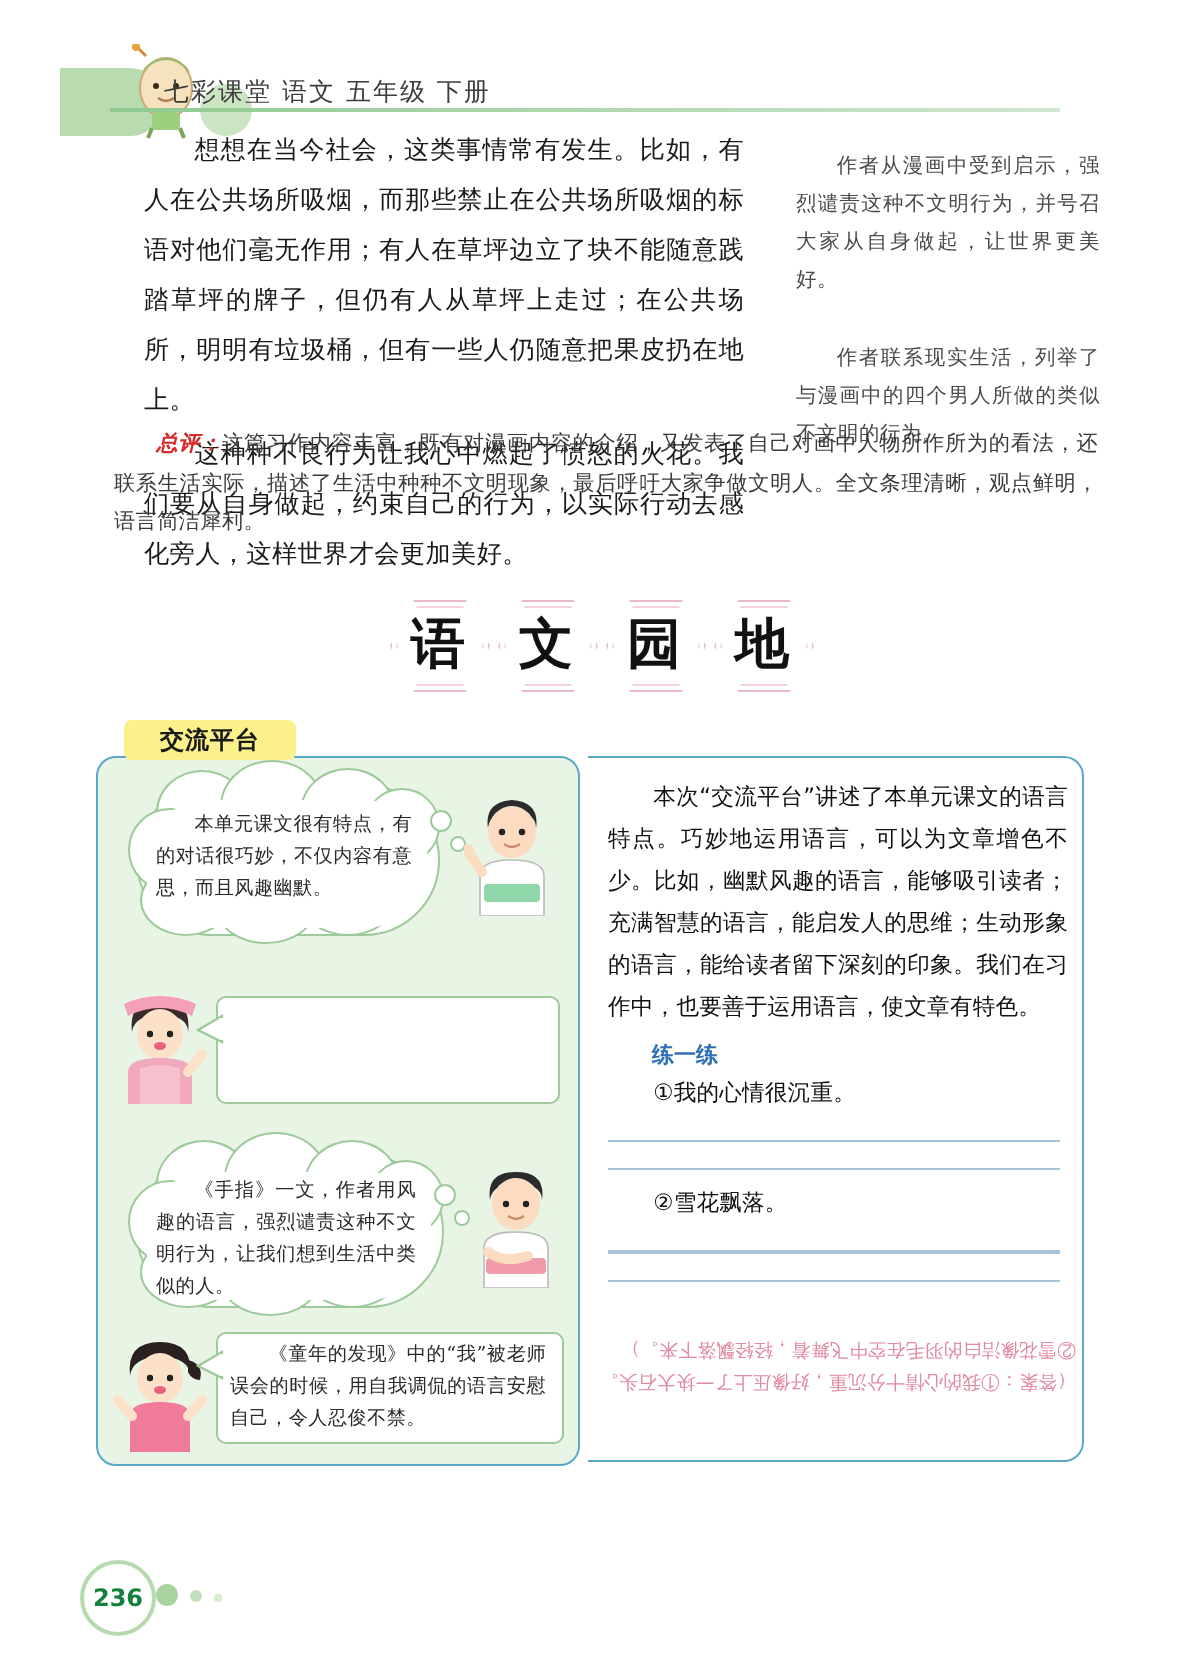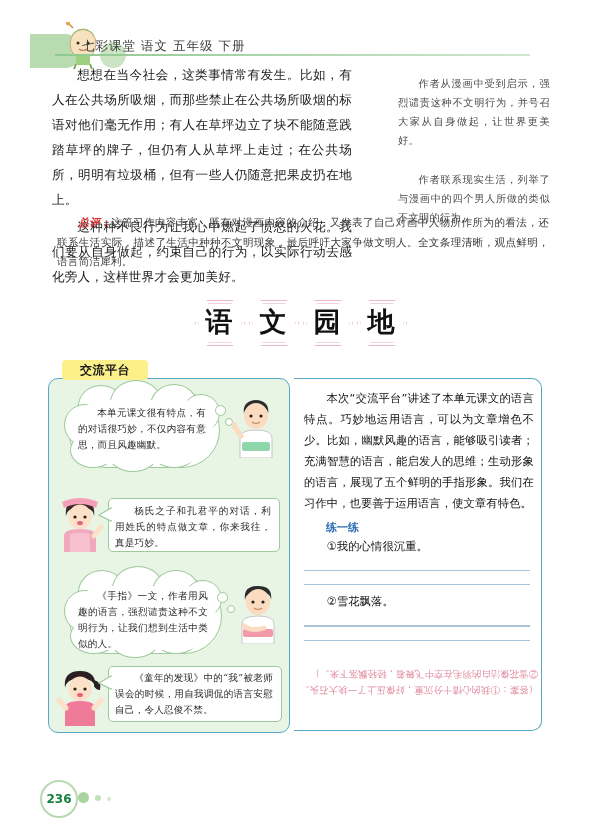--- a/index.html
+++ b/index.html
@@ -18,21 +18,21 @@
     background:linear-gradient(to right,#8fc98f,#cfe6cf);}
   .header-blob{position:absolute;left:30px;top:6px;width:52px;height:34px;
     background:#b8dcb0;border-radius:0 26px 26px 0;}
   .header-blob2{position:absolute;left:100px;top:14px;width:26px;height:26px;
     background:#cbe5c2;border-radius:50%;}
   .header-title{position:absolute;left:82px;top:10px;font-size:12.5px;color:#3d3d3d;
     letter-spacing:1px;font-family:"DejaVu Sans",sans-serif;white-space:nowrap;}
   .mascot{position:absolute;left:60px;top:-6px;width:46px;height:48px;}
 
   
-  .col-left{position:absolute;left:52px;top:62px;width:300px;}
+  .col-left{position:absolute;left:72px;top:62px;width:300px;}
   .para{
     font-size:12.6px;line-height:25px;color:#1a1a1a;text-align:justify;
     text-indent:2em;margin:0 0 2px 0;letter-spacing:0.2px;
   }
 
   .annot-col{position:absolute;left:398px;top:74px;width:152px;}
   .annot{
     font-size:10.2px;line-height:19px;color:#4a4a4a;text-align:justify;
     text-indent:2em;font-family:"DejaVu Serif","Liberation Serif",serif;
     margin-bottom:20px;letter-spacing:0.3px;
@@ -205,21 +205,20 @@
     <ellipse cx="24" cy="27" rx="3" ry="2" fill="#e8607a"></ellipse>
     <path d="M8 56 L8 40 Q8 33 24 33 Q40 33 40 40 L40 56Z" fill="#f0a8bc"></path>
     <path d="M14 56 L14 38 Q24 35 34 38 L34 56Z" fill="#f7c0cf"></path>
     <path d="M38 40 L45 31" stroke="#fce0c8" stroke-width="5" stroke-linecap="round"></path>
   </svg>
   <div class="speech" style="left:108px;top:498px;width:170px;height:52px;"></div>
   <svg style="position:absolute;left:98px;top:506px;width:14px;height:18px;" viewBox="0 0 14 18">
     <path d="M13 2 L1 9 L13 15Z" fill="#fff" stroke="#9ec99a" stroke-width="1.2"></path>
     <path d="M13 3 L13 14" stroke="#fff" stroke-width="2.5"></path>
   </svg>
-  <div class="speech-text" style="left:115px;top:503px;width:156px;">杨氏之子和孔君平的对话，利用姓氏的特点做文章，你来我往，真是巧妙。</div>
 
   <div class="cloud" style="left:68px;top:578px;width:152px;height:74px;border-radius:40px;"></div>
   <div class="cloud" style="left:78px;top:570px;width:46px;height:42px;"></div>
   <div class="cloud" style="left:112px;top:566px;width:50px;height:44px;"></div>
   <div class="cloud" style="left:152px;top:570px;width:46px;height:42px;"></div>
   <div class="cloud" style="left:184px;top:580px;width:36px;height:36px;"></div>
   <div class="cloud" style="left:64px;top:590px;width:40px;height:40px;"></div>
   <div class="cloud" style="left:70px;top:618px;width:46px;height:34px;"></div>
   <div class="cloud" style="left:110px;top:622px;width:48px;height:34px;"></div>
   <div class="cloud" style="left:152px;top:618px;width:46px;height:34px;"></div>
@@ -251,21 +250,21 @@
     <path d="M38 40 L45 32" stroke="#fce0c8" stroke-width="5" stroke-linecap="round"></path>
   </svg>
   <div class="speech" style="left:108px;top:666px;width:172px;height:54px;"></div>
   <svg style="position:absolute;left:98px;top:674px;width:14px;height:18px;" viewBox="0 0 14 18">
     <path d="M13 2 L1 9 L13 15Z" fill="#fff" stroke="#9ec99a" stroke-width="1.2"></path>
     <path d="M13 3 L13 14" stroke="#fff" stroke-width="2.5"></path>
   </svg>
   <div class="speech-text" style="left:115px;top:670px;width:158px;">《童年的发现》中的“我”被老师误会的时候，用自我调侃的语言安慰自己，令人忍俊不禁。</div>
 
   <div class="rc">
-    <p>本次“交流平台”讲述了本单元课文的语言特点。巧妙地运用语言，可以为文章增色不少。比如，幽默风趣的语言，能够吸引读者；充满智慧的语言，能启发人的思维；生动形象的语言，展现了五个鲜明的手指形象。我们在习作中，也要善于运用语言，使文章有特色。</p>
+    <p>本次“交流平台”讲述了本单元课文的语言特点。巧妙地运用语言，可以为文章增色不少。比如，幽默风趣的语言，能够吸引读者；充满智慧的语言，能启发人的思维；生动形象的语言，能给读者留下深刻的印象。我们在习作中，也要善于运用语言，使文章有特色。</p>
     <div class="lianxi">练一练</div>
     <p class="q">①我的心情很沉重。</p>
     <div class="ansline"></div>
     <div class="ansline"></div>
     <p class="q" style="margin-top:6px;">②雪花飘落。</p>
     <div class="ansline"></div>
     <div class="ansline"></div>
   </div>
 
   <div class="inverted">（答案：①我的心情十分沉重，好像压上了一块大石头。②雪花像洁白的羽毛在空中飞舞着，轻轻飘落下来。）</div>

